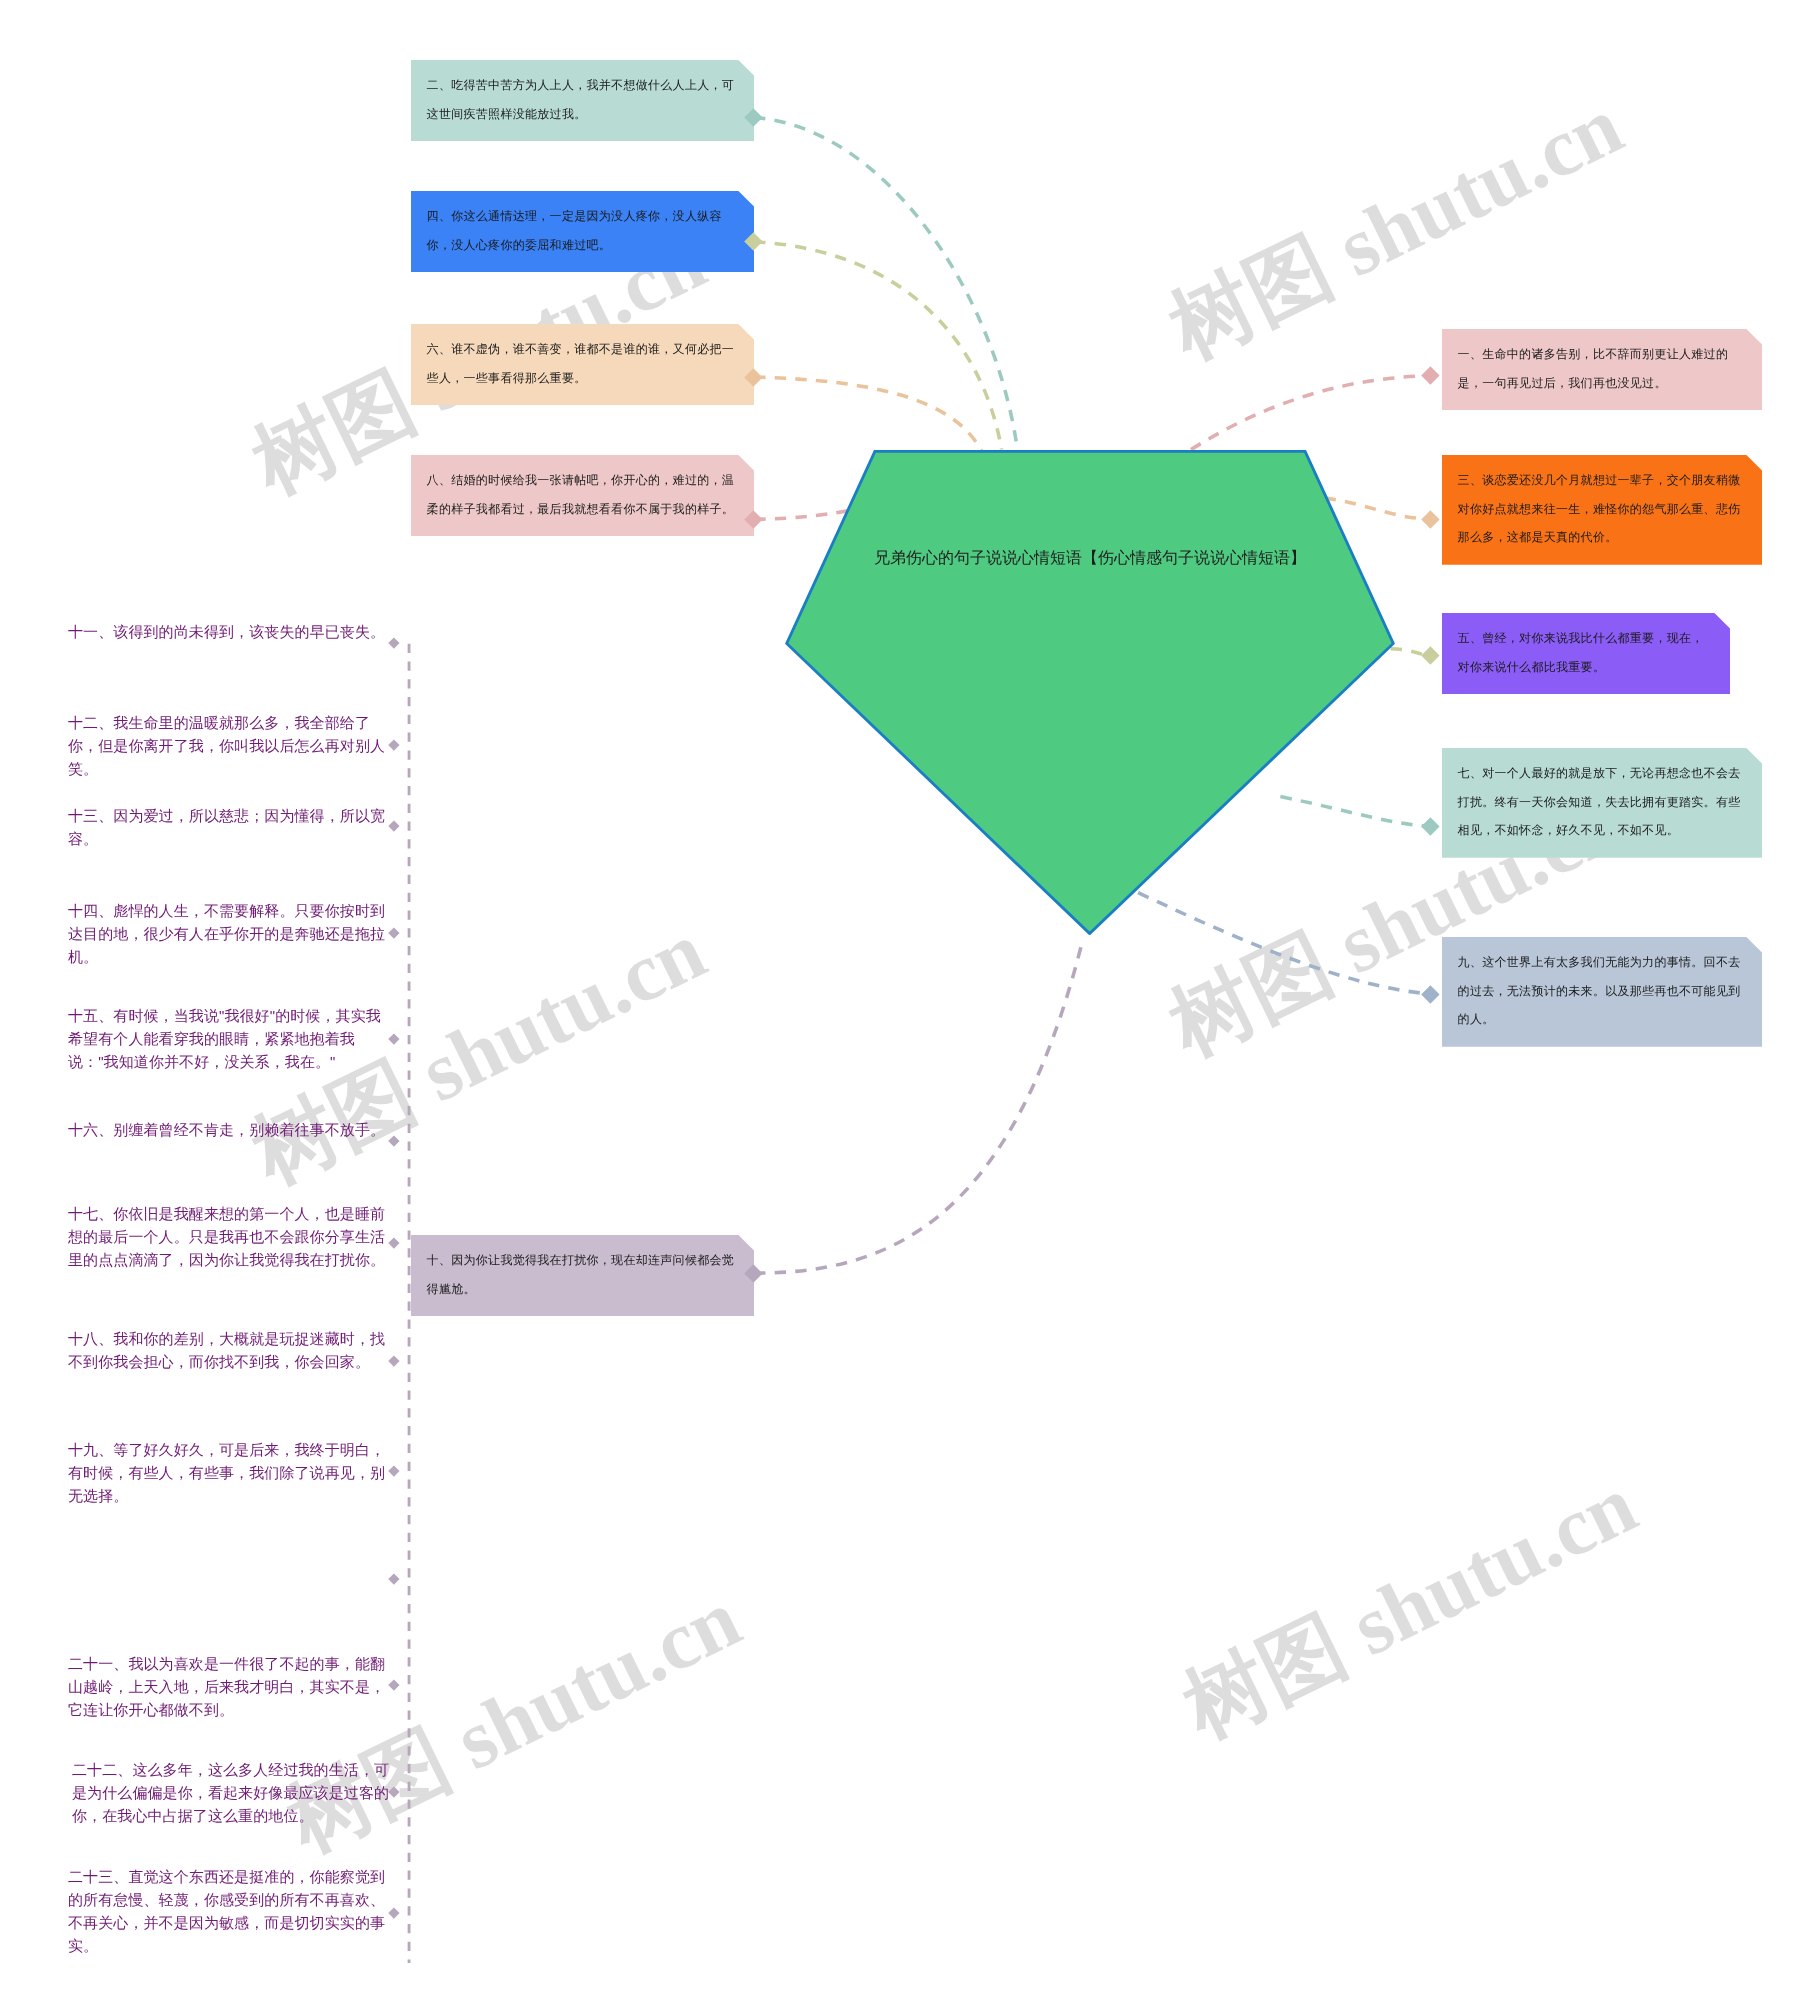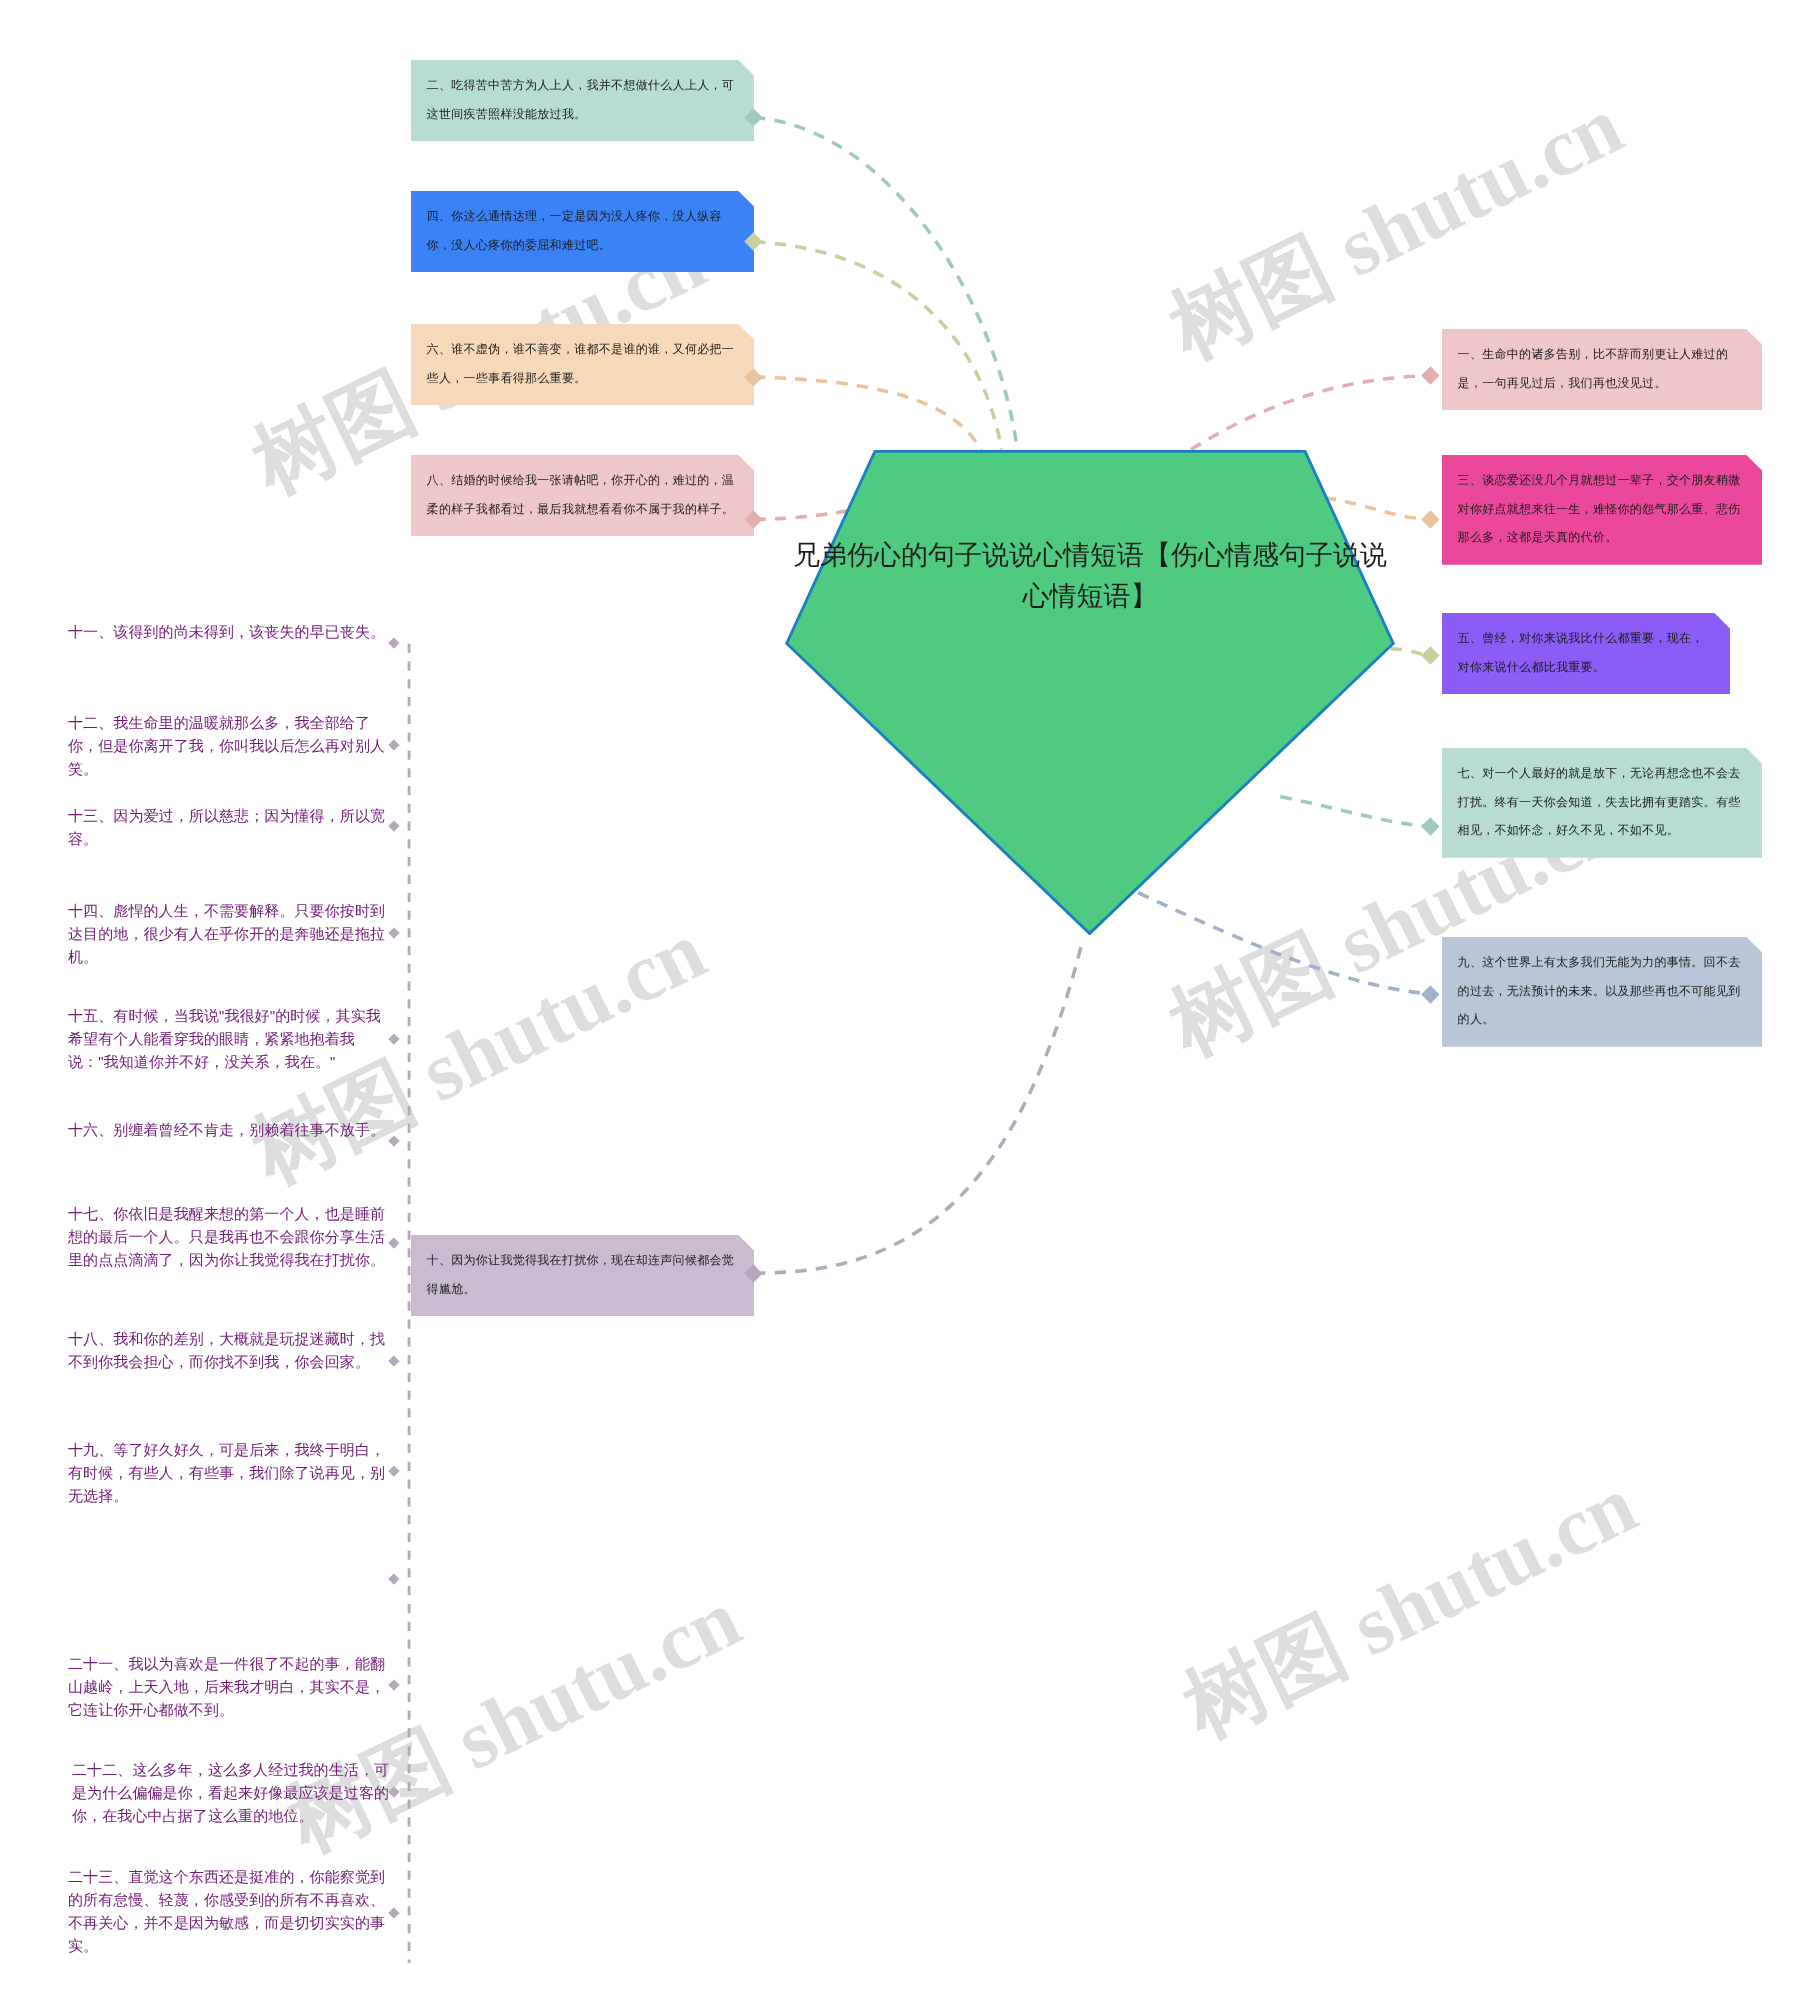--- a/index.html
+++ b/index.html
@@ -32,24 +32,24 @@
   #center-node{
     position:absolute;
     left:785px;top:450px;
     width:610px;height:485px;
   }
   #center-node .poly{position:absolute;left:0;top:0;}
   #center-title{
     position:absolute;
     left:0;top:87px;width:610px;
     text-align:center;
-    font-size:27px;
+    font-size:16px;
     line-height:41px;
     color:#1c1c1c;
-    font-family:Liberation Mono, monospace;
+    font-family:Liberation Sans, sans-serif;
   }
 
   
   .box{
     position:absolute;
     box-sizing:border-box;
     padding:11.4px 14.2px 12.8px 15.6px;
     font-size:12px;
     line-height:28.5px;
     color:#1a1a1a;
@@ -140,21 +140,21 @@
   <div class="box" style="left:411px;top:1235px;width:343px;background:#c8bcce;">
     <span>十、因为你让我觉得我在打扰你，现在却连声问候都会觉得尴尬。</span>
   </div>
   <div class="dia" style="left:747px;top:1267px;background:#b6a7bd;"></div>
 
   <div class="box" style="left:1442px;top:329px;width:320px;background:#eec8c9;">
     <span>一、生命中的诸多告别，比不辞而别更让人难过的是，一句再见过后，我们再也没见过。</span>
   </div>
   <div class="dia" style="left:1424px;top:369px;background:#e2aeb0;"></div>
 
-  <div class="box" style="left:1442px;top:455px;width:320px;background:#ec4899;">
+  <div class="box" style="left:1442px;top:455px;width:320px;background:#f97316;">
     <span>三、谈恋爱还没几个月就想过一辈子，交个朋友稍微对你好点就想来往一生，难怪你的怨气那么重、悲伤那么多，这都是天真的代价。</span>
   </div>
   <div class="dia" style="left:1424px;top:513px;background:#eac39c;"></div>
 
   <div class="box" style="left:1442px;top:613px;width:288px;background:#8b5cf6;">
     <span>五、曾经，对你来说我比什么都重要，现在，对你来说什么都比我重要。</span>
   </div>
   <div class="dia" style="left:1424px;top:649px;background:#c8cf9d;"></div>
 
   <div class="box" style="left:1442px;top:748px;width:320px;background:#b8dcd4;">

